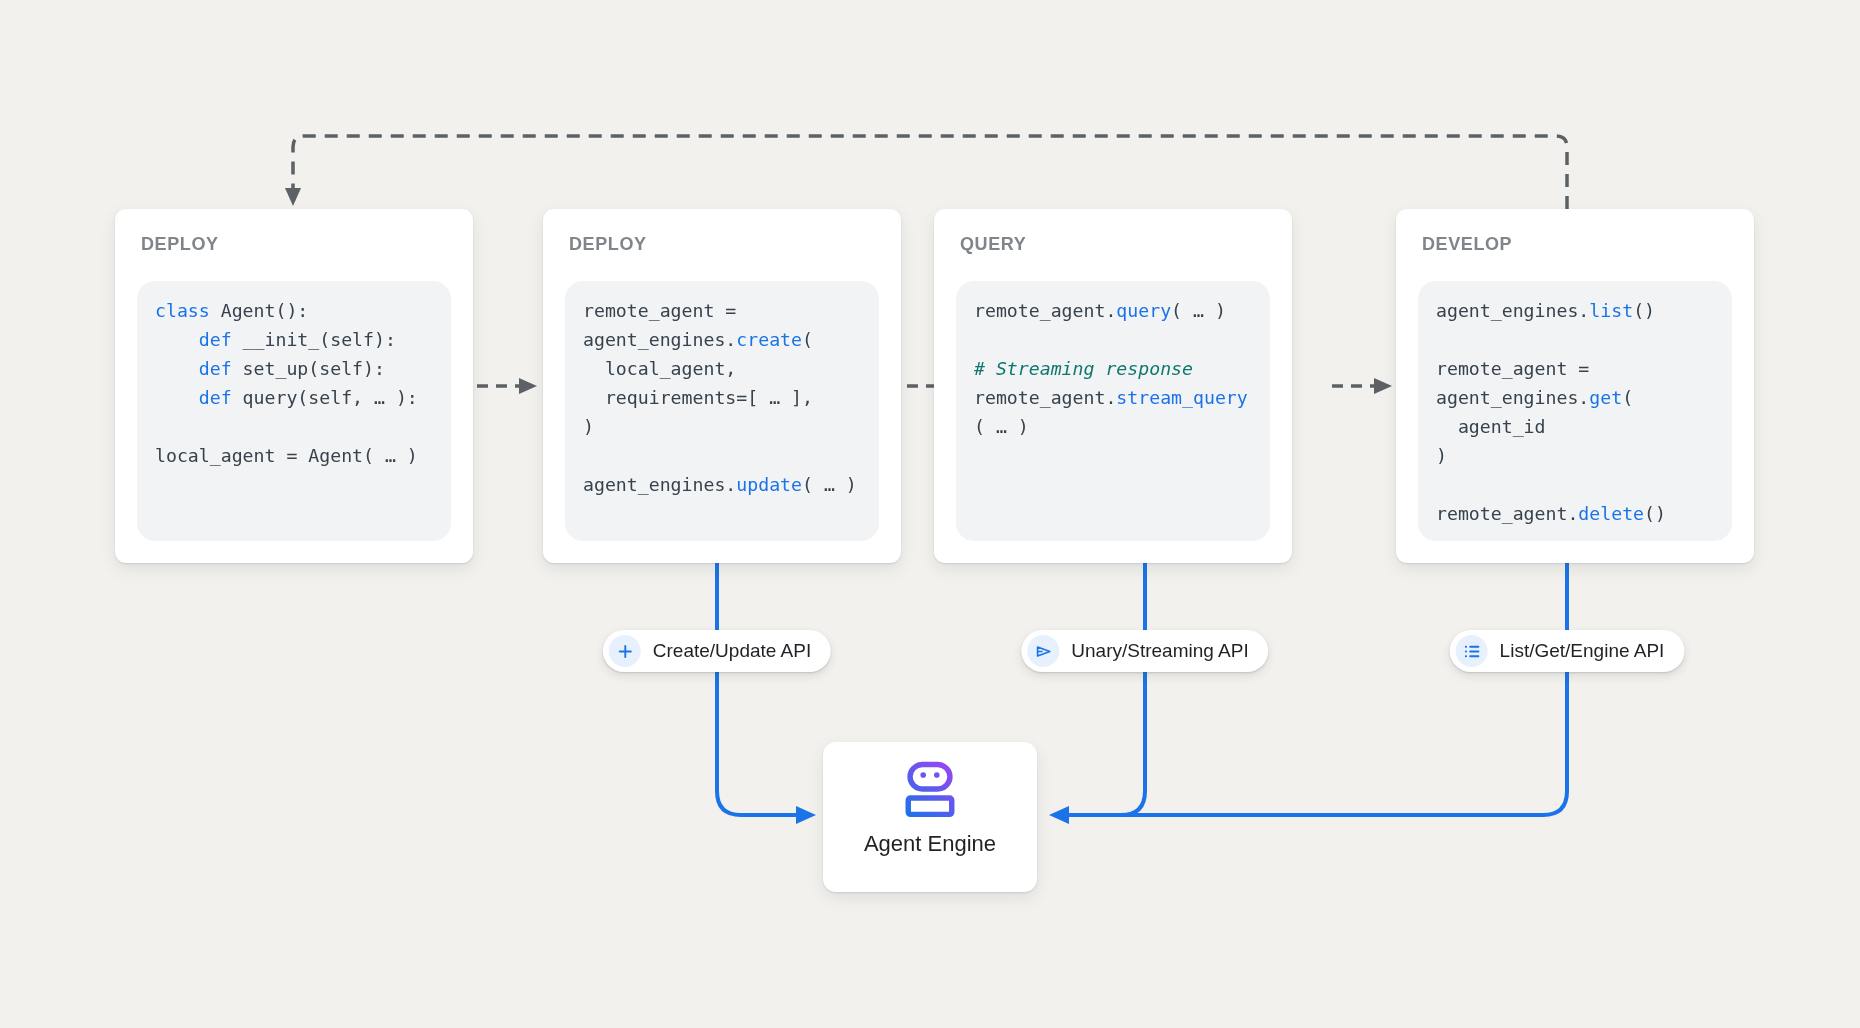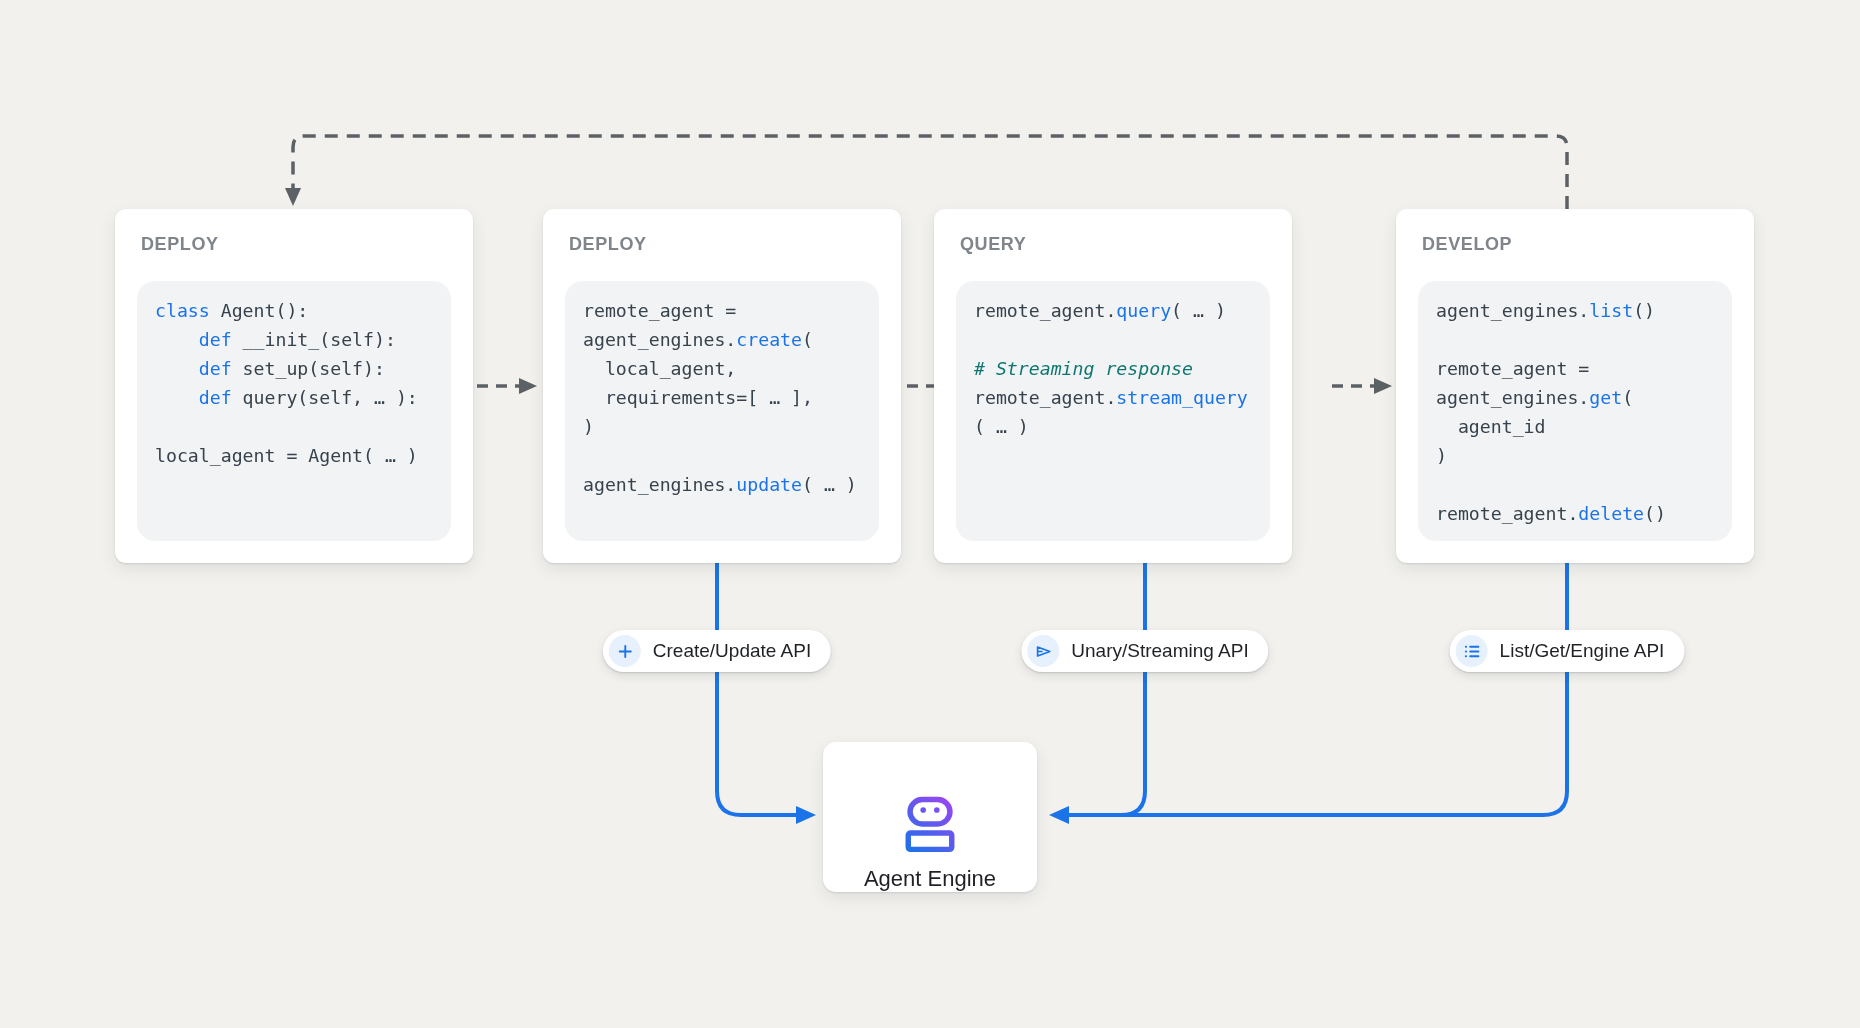--- a/index.html
+++ b/index.html
@@ -91,21 +91,20 @@
     position: absolute;
     left: 823px; top: 742px;
     width: 214px; height: 150px;
     background: #ffffff;
     border-radius: 13px;
     box-shadow: 0 1px 2px rgba(60,64,67,.14), 0 6px 16px rgba(60,64,67,.10);
     display: flex; flex-direction: column;
     align-items: center;
     box-sizing: border-box;
     padding-top: 18px;
-    justify-content: flex-end;
   }
   .engine-label {
     margin-top: 13px;
     font-size: 22px;
     font-weight: 500;
     color: #1f2125;
   }
 </style>
 </head>
 <body>

